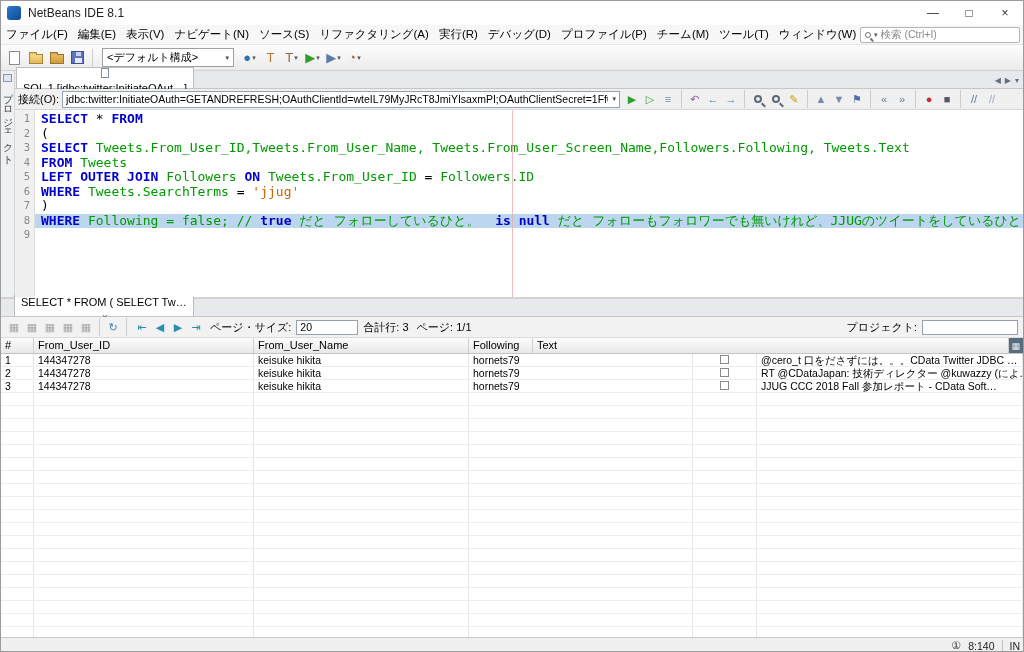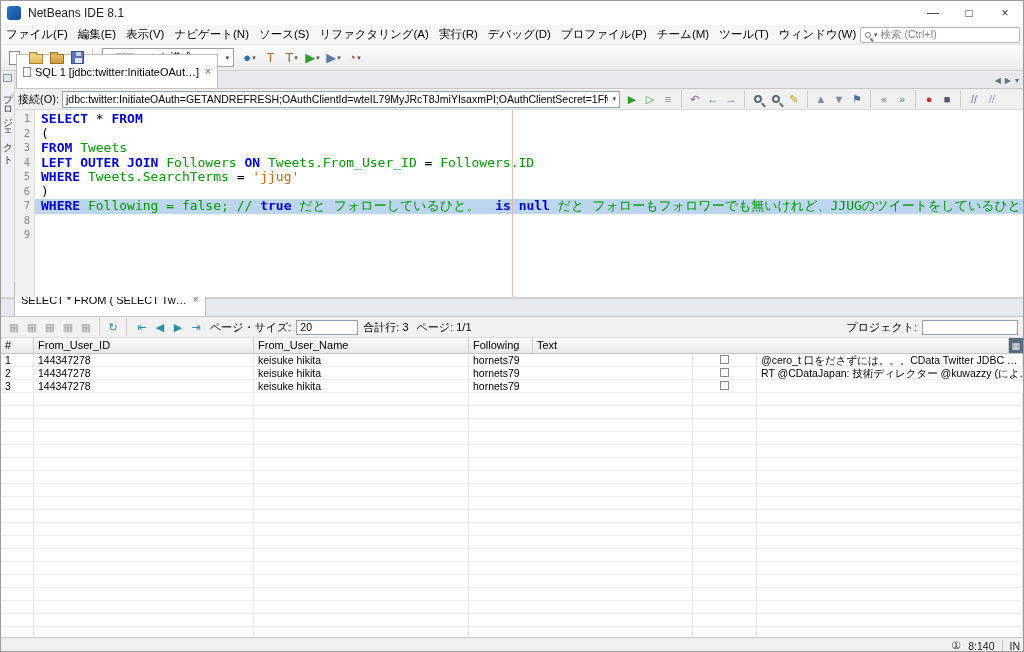--- a/index.html
+++ b/index.html
@@ -41,21 +41,21 @@
   .magbig { width:8px; height:8px; border:2px solid #5a6a7a; border-radius:50%; position:relative; display:inline-block; }
   .magbig::after { content:""; position:absolute; width:5px; height:2px; background:#5a6a7a; transform:rotate(45deg); left:5px; top:7px; }
 
   
   .main { display:flex; height:226px; background:#fff; }
   .side-strip { width:14px; background:#eef0f3; border-right:1px solid #d6d6d6; display:flex; flex-direction:column; align-items:center; padding-top:3px; flex:none; }
   .strip-icon { width:9px; height:8px; border:1px solid #8a97a8; background:#dfe6f0; margin-bottom:4px; flex:none; }
   .strip-label { writing-mode:vertical-rl; font-size:10px; color:#444; letter-spacing:1px; }
   .editor-zone { flex:1; display:flex; flex-direction:column; min-width:0; }
   .tabrow { height:18px; background:#e7e9ec; display:flex; align-items:flex-end; border-bottom:1px solid #c6c6c6; padding-left:1px; }
-  .tab { height:34px; background:#fff; border:1px solid #bdbdbd; border-bottom:none; display:flex; align-items:center; padding:0 6px; font-size:11px; gap:4px; white-space:nowrap; }
+  .tab { height:21px; background:#fff; border:1px solid #bdbdbd; border-bottom:none; display:flex; align-items:center; padding:0 6px; font-size:11px; gap:4px; white-space:nowrap;flex-direction:column; }
   .tab-close { color:#666; font-size:10px; margin-left:2px; }
   .file-icon { width:8px; height:10px; background:#fff; border:1px solid #7a8fae; flex:none; }
   .tab-scroll { margin-left:auto; display:flex; gap:4px; padding:0 4px 3px 0; color:#66707c; font-size:8px; }
 
   
   .connrow { height:21px; background:#f0f0f0; border-bottom:1px solid #d8d8d8; display:flex; align-items:center; padding:0 3px; gap:3px;justify-content:center; }
   .conn-label { font-size:11px; white-space:nowrap; flex:none; }
   .conn-combo { width:558px; height:17px; background:#fff; border:1px solid #93a1b1; display:flex; align-items:center; font-size:10.5px; padding:0 3px; overflow:hidden; flex:none; }
   .conn-value { white-space:nowrap; overflow:hidden; flex:1; }
   .conn-icons { display:flex; align-items:center; flex:1; overflow:hidden; }
@@ -281,20 +281,21 @@
           <div class="lnum">5</div>
           <div class="lnum">6</div>
           <div class="lnum">7</div>
           <div class="lnum">8</div>
           <div class="lnum">9</div>
         </div>
       <div class="code">
         <div class="margin-line"></div>
       <div class="cline"><span class="tok-kw">SELECT</span><span class="tok-pl"> * </span><span class="tok-kw">FROM</span></div>
           <div class="cline"><span class="tok-pl">(</span></div>
+          <div class="cline"><span class="tok-kw">SELECT</span><span class="tok-pl"> </span><span class="tok-id">Tweets.From_User_ID,Tweets.From_User_Name, Tweets.From_User_Screen_Name,Followers.Following, Tweets.Text</span></div>
           <div class="cline"><span class="tok-kw">FROM</span><span class="tok-pl"> </span><span class="tok-id">Tweets</span></div>
           <div class="cline"><span class="tok-kw">LEFT OUTER JOIN</span><span class="tok-pl"> </span><span class="tok-id">Followers</span><span class="tok-pl"> </span><span class="tok-kw">ON</span><span class="tok-pl"> </span><span class="tok-id">Tweets.From_User_ID</span><span class="tok-pl"> = </span><span class="tok-id">Followers.ID</span></div>
           <div class="cline"><span class="tok-kw">WHERE</span><span class="tok-pl"> </span><span class="tok-id">Tweets.SearchTerms</span><span class="tok-pl"> = </span><span class="tok-str">'jjug'</span></div>
           <div class="cline"><span class="tok-pl">)</span></div>
           <div class="cline hl"><span class="tok-kw">WHERE</span><span class="tok-pl"> </span><span class="tok-id">Following = false; </span><span class="tok-id">// </span><span class="tok-kw">true</span><span class="tok-id"> だと フォローしているひと。  </span><span class="tok-kw">is null</span><span class="tok-id"> だと フォローもフォロワーでも無いけれど、JJUGのツイートをしているひと</span></div>
           <div class="cline"></div>
         </div>
     </div>
   </div>
 </div>
@@ -381,20 +382,21 @@
           <div class="td last">RT @CDataJapan: 技術ディレクター @kuwazzy (によ…</div>
         </div>
         <div class="tr">
           <div class="td" style="width: 33px;">3</div>
           <div class="td" style="width: 220px;">144347278</div>
           <div class="td" style="width: 215px;">keisuke hikita</div>
           <div class="td" style="width: 224px;">hornets79</div>
           <div class="td" style="width: 64px;">
             <span class="cb"></span>
           </div>
+          <div class="td last">JJUG CCC 2018 Fall 参加レポート - CData Soft…</div>
         </div>
         <div class="tr">
           <div class="td" style="width: 33px;"></div>
           <div class="td" style="width: 220px;"></div>
           <div class="td" style="width: 215px;"></div>
           <div class="td" style="width: 224px;"></div>
           <div class="td" style="width: 64px;"></div>
           <div class="td last"></div>
         </div>
         <div class="tr">

